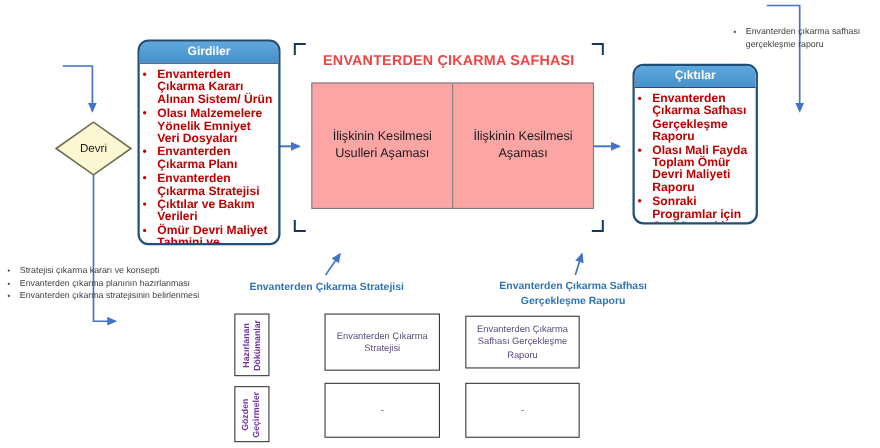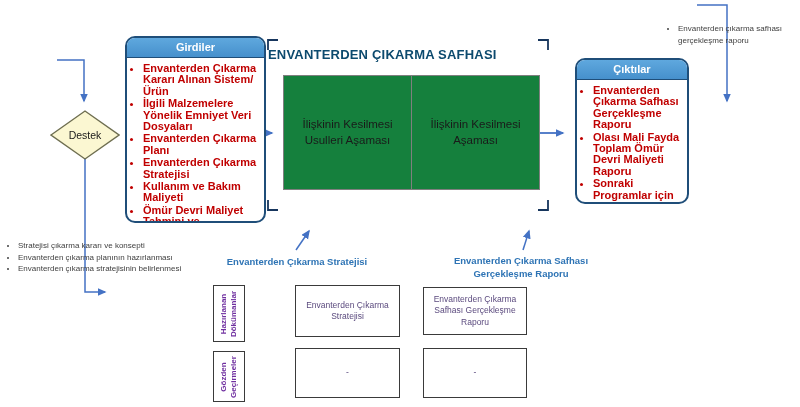--- a/index.html
+++ b/index.html
@@ -33,26 +33,26 @@
   }
   .panel ul {
     list-style:disc; margin:5px 4px 0 16px;
     color:#C00000; font-weight:bold; font-size:11px; line-height:11.4px;
   }
   .panel ul li { margin-bottom:1px; }
 
   
   .phase-title {
     position:absolute; left:268px; top:47px; width:280px; z-index:2;
-    text-align:left; font-weight:bold; font-size:13px; color:#0c4a6e;
+    text-align:center; font-weight:bold; font-size:13px; color:#ef4444;
     letter-spacing:0.2px;
   }
   .process-box {
     position:absolute; left:283px; top:75px; width:257px; height:115px; z-index:2;
-    background:#15803d; border:1.2px solid #7f7f7f; display:flex;
+    background:#fca5a5; border:1.2px solid #7f7f7f; display:flex;
   }
   .process-cell {
     flex:1; display:flex; align-items:center; justify-content:center;
     text-align:center; font-size:11.5px; line-height:1.35; color:#1a1a1a;
     padding:0 10px;
   }
   .process-cell.first { border-right:1.2px solid #7f7f7f; }
 
   
   .note { position:absolute; z-index:2; font-size:8px; color:#404040; }
@@ -106,32 +106,32 @@
     <path d="M278,40 H268 V50" fill="none" stroke="#17365D" stroke-width="1.8"></path>
     <path d="M538,40 H548 V50" fill="none" stroke="#17365D" stroke-width="1.8"></path>
     <path d="M268,200 V210 H278" fill="none" stroke="#17365D" stroke-width="1.8"></path>
     <path d="M548,200 V210 H538" fill="none" stroke="#17365D" stroke-width="1.8"></path>
   </svg>
 
   <div class="diamond" style="left:50px; top:110px; width:70px; height:50px;">
     <svg width="70" height="50">
       <polygon points="1,25 35,1 69,25 35,49" fill="#FBF7D2" stroke="#6E6E50" stroke-width="1.4"></polygon>
     </svg>
-    <div class="dlabel">Destek</div>
+    <div class="dlabel">Devri</div>
   </div>
 
 
-  <div class="panel" style="left:125px; top:36px; width:141px; height:187px;">
+  <div class="panel" style="left:125px; top:36px; width:130px; height:187px;">
     <div class="panel-header">Girdiler</div>
     <ul>
       <li>Envanterden Çıkarma Kararı Alınan Sistem/ Ürün</li>
-      <li>İlgili Malzemelere Yönelik Emniyet Veri Dosyaları</li>
+      <li>Olası Malzemelere Yönelik Emniyet Veri Dosyaları</li>
       <li>Envanterden Çıkarma Planı</li>
       <li>Envanterden Çıkarma Stratejisi</li>
-      <li>Kullanım ve Bakım Maliyeti</li>
+      <li>Çıktılar ve Bakım Verileri</li>
       <li>Ömür Devri Maliyet Tahmini ve Gerçekleşen Maliyet</li>
     </ul>
   </div>
 
   <div class="phase-title">ENVANTERDEN ÇIKARMA SAFHASI</div>
   <div class="process-box">
     <div class="process-cell first">İlişkinin Kesilmesi Usulleri Aşaması</div>
     <div class="process-cell">İlişkinin Kesilmesi Aşaması</div>
   </div>
 

